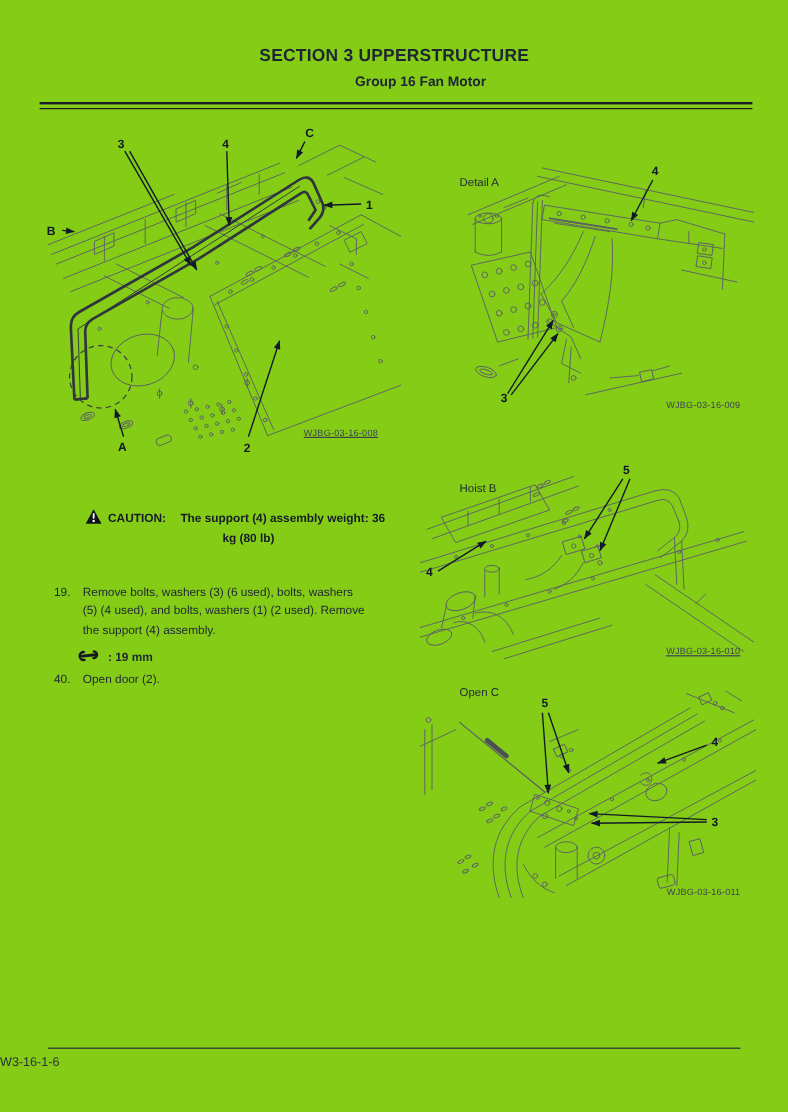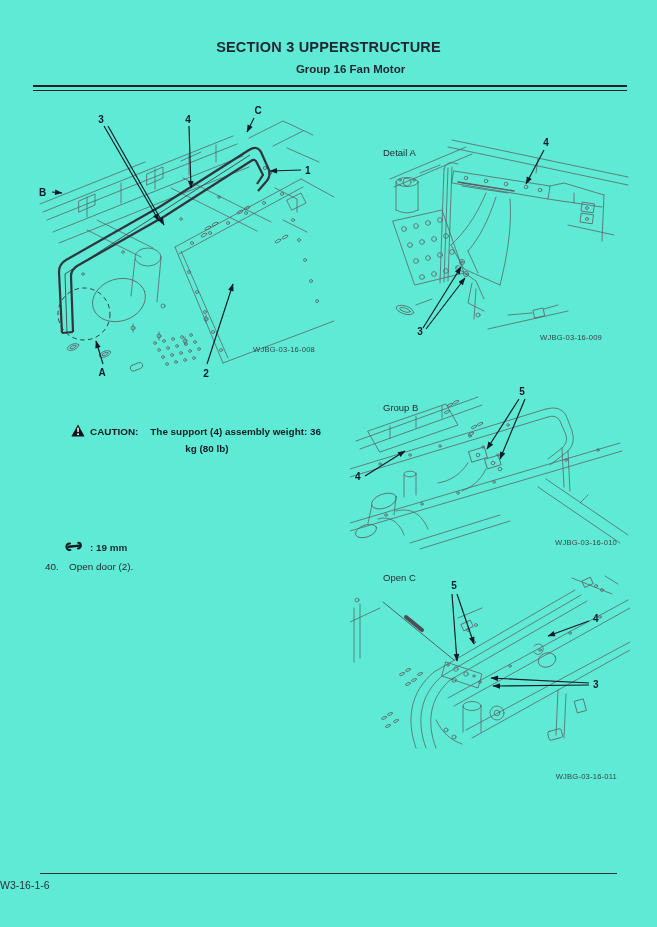--- a/index.html
+++ b/index.html
@@ -1,16 +1,16 @@
 <!DOCTYPE html>
 <html><head>
 <meta charset="utf-8">
 <style>
   html,body{margin:0;padding:0;background:#e8e8e8;}
-  .page{position:relative;width:657px;height:927px;background:#5eead4;margin:0 auto;
+  .page{position:relative;width:657px;height:927px;background:#84cc16;margin:0 auto;
         font-family:"Liberation Sans",sans-serif;color:#1f2633;overflow:hidden;}
   .abs{position:absolute;}
   .section-title{top:39px;left:0;right:0;text-align:center;font-size:14.5px;font-weight:bold;letter-spacing:.2px;}
   .group-title{top:63px;left:0;right:0;text-align:center;font-size:11.5px;font-weight:bold;padding-left:44px;}
   .hrule{left:33px;width:594px;background:#1b2028;}
   .hrule.r1{top:85px;height:2.4px;}
   .hrule.r2{top:89.6px;height:1.8px;}
   .fig{position:absolute;}
   .fig-code{position:absolute;font-size:7.6px;color:#3d434e;letter-spacing:.2px;white-space:nowrap;}
   .view-label{position:absolute;font-size:9.5px;color:#242a36;white-space:nowrap;padding-left:40px;}
@@ -165,21 +165,21 @@
         <path d="M172,264 L198,184" marker-end="url(#m8)"></path>
       </g>
       <text x="66" y="23" text-anchor="middle">3</text>
       <text x="153" y="23" text-anchor="middle">4</text>
       <text x="223" y="14" text-anchor="middle">C</text>
       <text x="270" y="74">1</text>
       <text x="4" y="96">B</text>
       <text x="67" y="276" text-anchor="middle">A</text>
       <text x="171" y="277" text-anchor="middle">2</text>
     </svg>
-    <span class="fig-code" style="right:20px;top:245px;">WJBG-03-16-008</span>
+    <span class="fig-code" style="right:20px;top:256px;text-decoration:underline;">WJBG-03-16-008</span>
   </div>
 
   <span class="view-label" style="left:343px;top:147px;">Detail A</span>
   <div class="fig" style="left:388px;top:133px;width:242px;height:212px;">
     <svg width="242" height="212" viewBox="0 0 242 212">
       <defs>
         <marker id="m9" markerWidth="9" markerHeight="8" refX="7.5" refY="3" orient="auto" markerUnits="userSpaceOnUse">
           <path d="M0.5,0.2 L8,3 L0.5,5.8 Z" fill="#111a28"></path>
         </marker>
       </defs>
@@ -257,54 +257,60 @@
           <path d="M100,196 L180,178"></path>
       </g>
       <g class="arr">
         <path d="M156,17 L138,51" marker-end="url(#m9)"></path>
         <path d="M35,195 L73,134" marker-end="url(#m9)"></path>
         <path d="M38,196 L77,145" marker-end="url(#m9)"></path>
       </g>
       <text x="158" y="13" text-anchor="middle">4</text>
       <text x="32" y="202" text-anchor="middle">3</text>
     </svg>
-    <span class="fig-code" style="right:28px;top:200px;">WJBG-03-16-009</span>
+    <span class="fig-code" style="right:13px;top:200px;">WJBG-03-16-009</span>
   </div>
 
   <div class="abs caution">
     <span class="caution-icon">
       <svg width="14" height="13" viewBox="0 0 14 13">
         <path d="M7,0.4 L13.6,12.4 L0.4,12.4 Z" fill="#101318"></path>
         <rect x="6.3" y="3.6" width="1.5" height="4.6" rx="0.7" fill="#ffffff"></rect>
         <circle cx="7.05" cy="10.2" r="1" fill="#ffffff"></circle>
       </svg>
     </span><span class="caution-label">CAUTION:</span><span class="caution-text">The support (4) assembly weight: 36
 kg (80 lb)</span>
   </div>
 
+  <div class="step" style="top:487px;">
+    <span class="step-num">19.</span>
+    <span class="step-text">Remove bolts, washers (3) (6 used), bolts, washers
+(5) (4 used), and bolts, washers (1) (2 used). Remove
+the support (4) assembly.</span>
+  </div>
 
   <div class="abs tool-note">
     <span class="wrench">
       <svg width="22" height="11" viewBox="0 0 22 11">
         <g stroke="#14181f" fill="none" stroke-linecap="round">
           <line x1="5.5" y1="5.8" x2="16.5" y2="4.6" stroke-width="2.4"></line>
           <path d="M7,2.4 A3.3,3.3 0 1,0 7.4,8.9" stroke-width="2"></path>
           <path d="M15.2,1.8 A2.7,2.7 0 1,1 14.9,7.4" stroke-width="2"></path>
         </g>
       </svg>
     </span>
     <span>: 19 mm</span>
   </div>
 
   <div class="step" style="top:559px;">
     <span class="step-num">40.</span>
     <span class="step-text">Open door (2).</span>
   </div>
 
-  <span class="view-label" style="left:343px;top:402px;">Group B</span>
+  <span class="view-label" style="left:343px;top:402px;">Hoist B</span>
   <div class="fig" style="left:350px;top:383px;width:280px;height:168px;">
     <svg width="280" height="168" viewBox="0 0 280 168">
       <defs>
         <marker id="m10" markerWidth="9" markerHeight="8" refX="7.5" refY="3" orient="auto" markerUnits="userSpaceOnUse">
           <path d="M0.5,0.2 L8,3 L0.5,5.8 Z" fill="#111a28"></path>
         </marker>
       </defs>
       <g class="art">
         <path d="M6,58 L128,14"></path>
           <path d="M10,66 L132,22"></path>
@@ -360,21 +366,21 @@
           <ellipse cx="121" cy="51" rx="2.8" ry="1.2" transform="rotate(-25 121 51)"></ellipse>
       </g>
       <g class="arr">
         <path d="M169,16 L137,66" marker-end="url(#m10)"></path>
         <path d="M175,16 L150,76" marker-end="url(#m10)"></path>
         <path d="M15,93 L55,68" marker-end="url(#m10)"></path>
       </g>
       <text x="172" y="12" text-anchor="middle">5</text>
       <text x="5" y="97">4</text>
     </svg>
-    <span class="fig-code" style="right:13px;top:155px;">WJBG-03-16-010</span>
+    <span class="fig-code" style="right:13px;top:155px;text-decoration:underline;">WJBG-03-16-010</span>
   </div>
 
   <span class="view-label" style="left:343px;top:572px;">Open C</span>
   <div class="fig" style="left:350px;top:570px;width:280px;height:180px;">
     <svg width="280" height="180" viewBox="0 0 280 180">
       <defs>
         <marker id="m11" markerWidth="9" markerHeight="8" refX="7.5" refY="3" orient="auto" markerUnits="userSpaceOnUse">
           <path d="M0.5,0.2 L8,3 L0.5,5.8 Z" fill="#111a28"></path>
         </marker>
       </defs>
@@ -440,19 +446,19 @@
         <path d="M102,24 L107,91" marker-end="url(#m11)"></path>
         <path d="M107,24 L124,74" marker-end="url(#m11)"></path>
         <path d="M239,51 L198,66" marker-end="url(#m11)"></path>
         <path d="M239,113 L141,108" marker-end="url(#m11)"></path>
         <path d="M239,115 L143,116" marker-end="url(#m11)"></path>
       </g>
       <text x="104" y="19" text-anchor="middle">5</text>
       <text x="243" y="52">4</text>
       <text x="243" y="118">3</text>
     </svg>
-    <span class="fig-code" style="right:13px;top:169px;margin-top:33px;">WJBG-03-16-011</span>
+    <span class="fig-code" style="right:13px;top:169px;">WJBG-03-16-011</span>
   </div>
 
   <div class="abs footer-rule"></div>
   <div class="abs page-number">W3-16-1-6</div>
 
 </div>
 
 </body></html>

